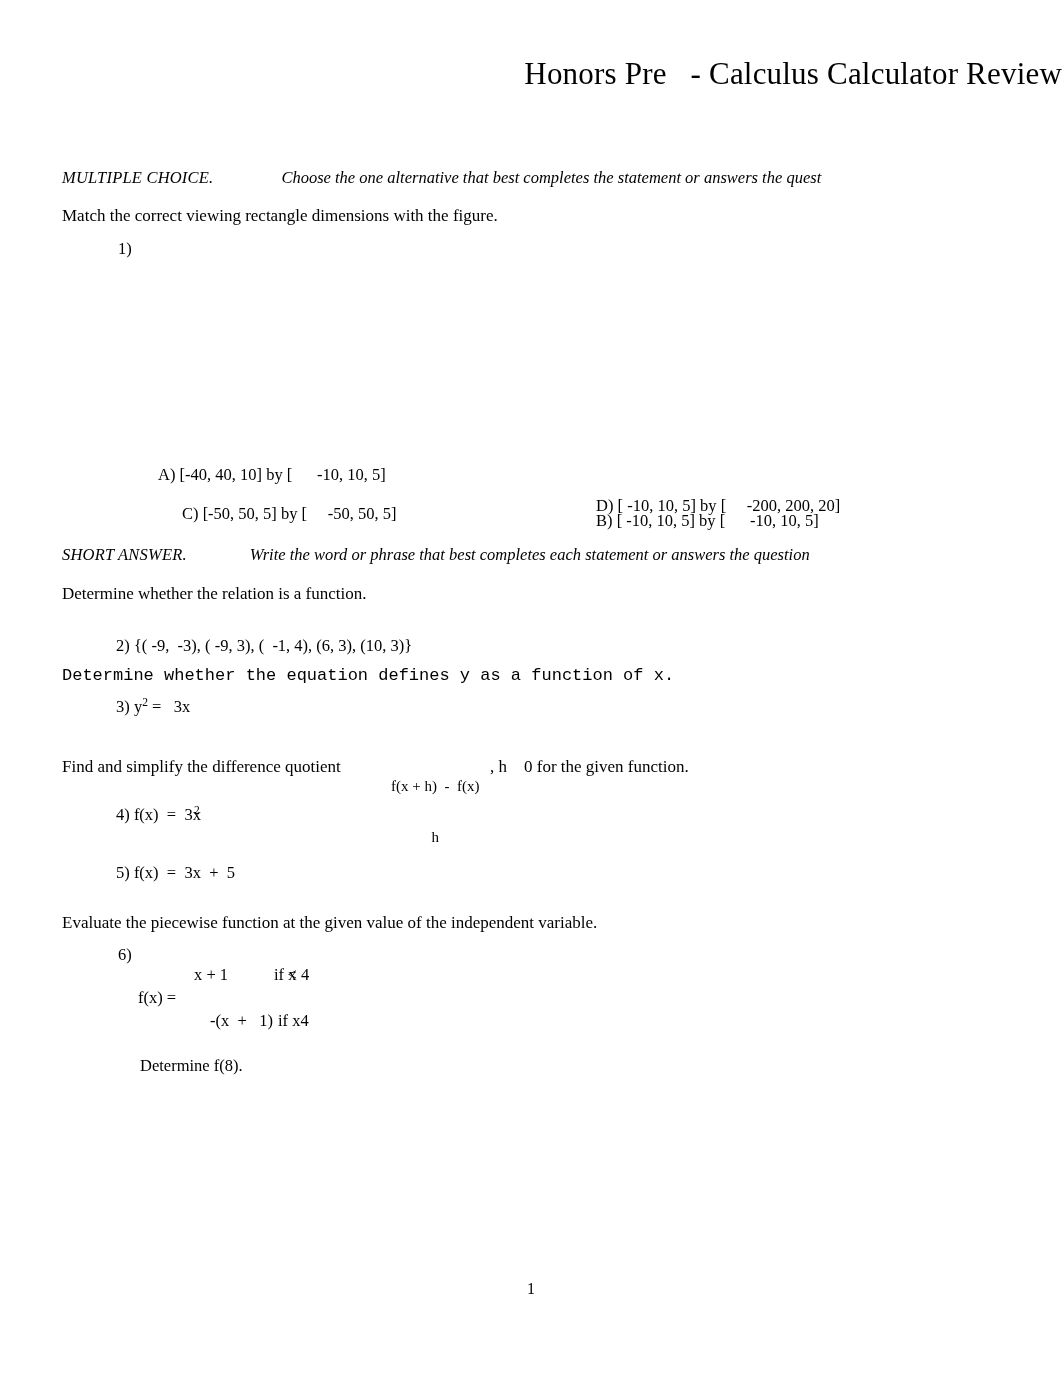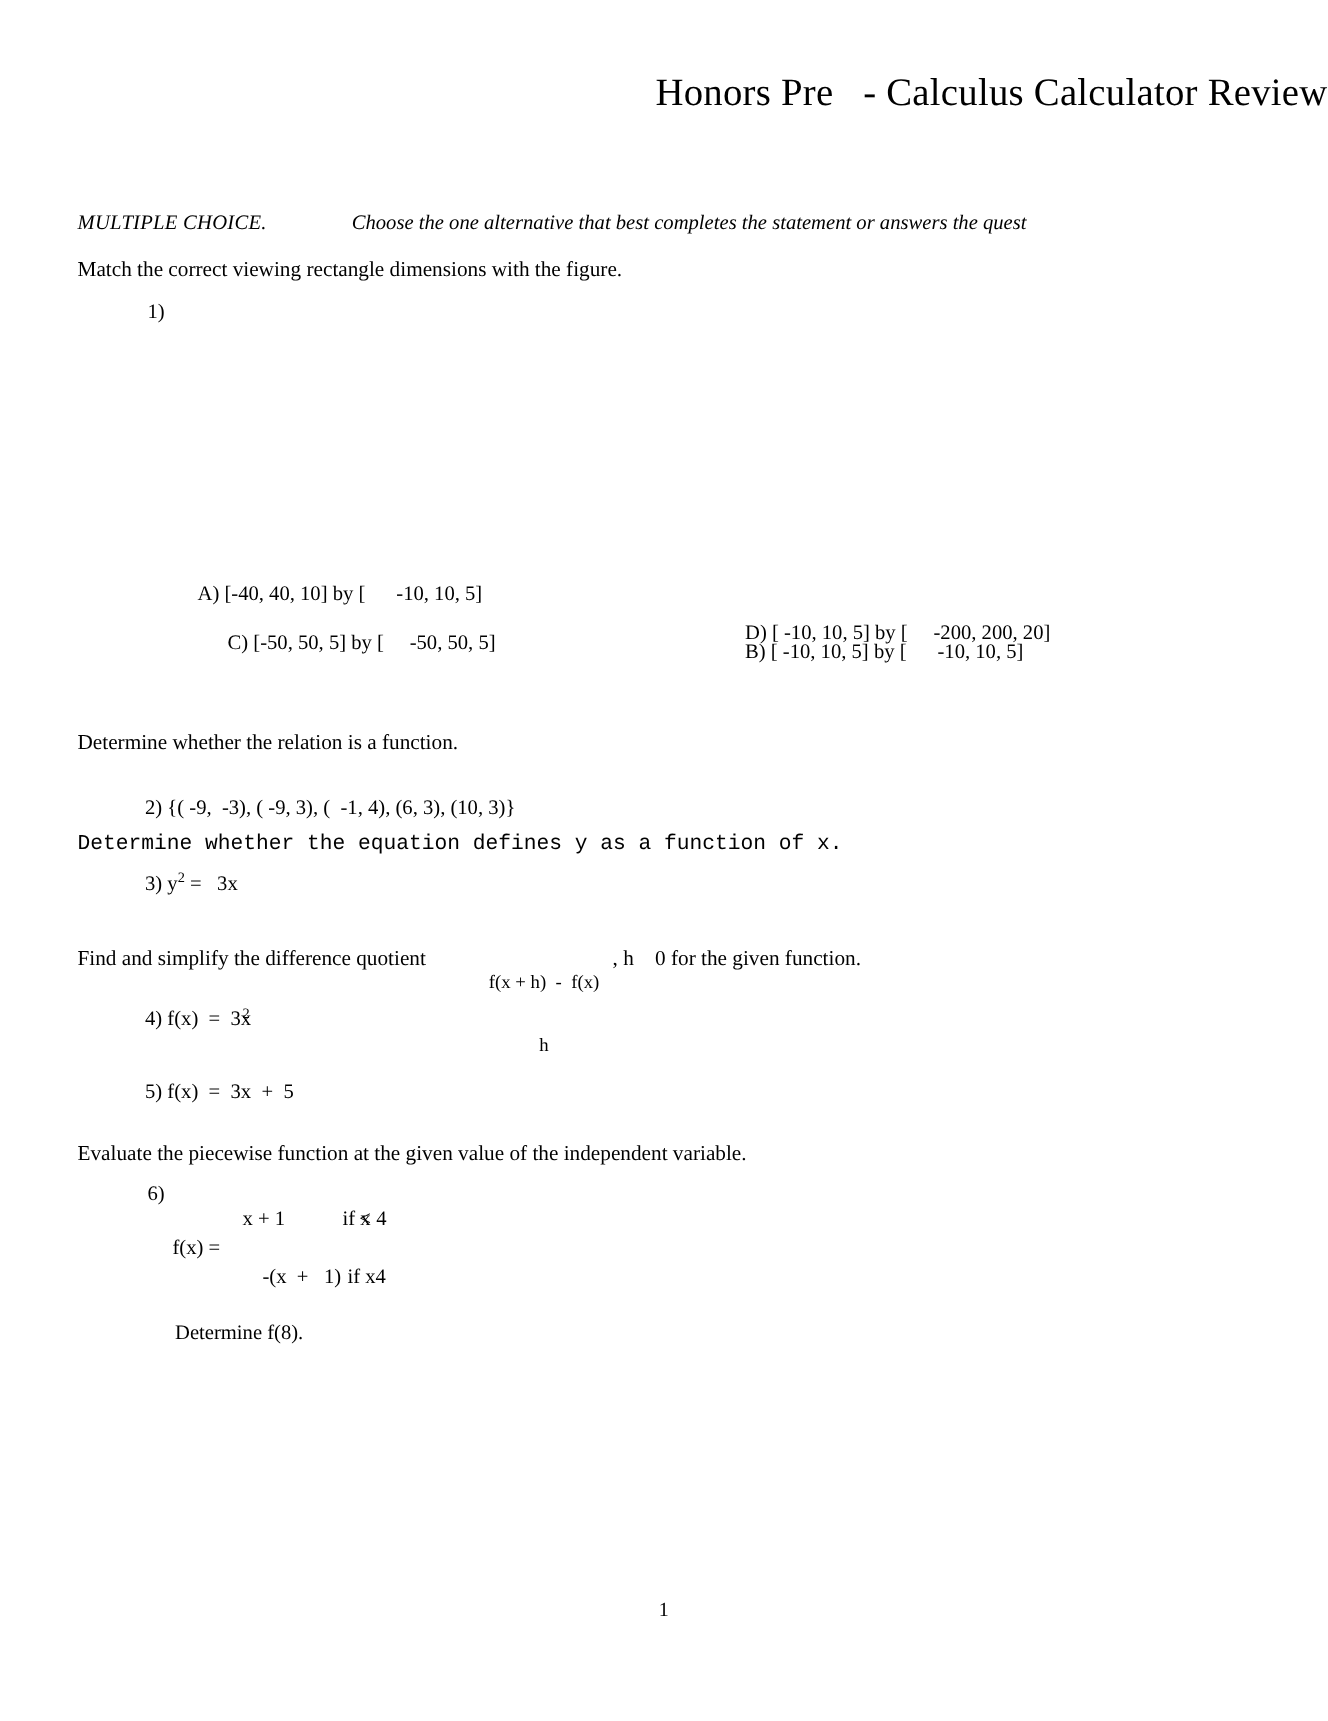--- a/index.html
+++ b/index.html
@@ -135,20 +135,21 @@
   <div class="figure-blank"></div>
 
   <div class="choice" style="left:158px; top:465px;"><span>A)</span><span> [-40, 40, 10] by [      -10, 10, 5]</span></div>
 
   <div class="choice" style="left:596px; top:465px;margin-top:46px;"><span>B)</span><span> [ -10, 10, 5] by [      -10, 10, 5]</span></div>
 
   <div class="choice" style="left:158px; top:504px;margin-left:24px;"><span>C)</span><span> [-50, 50, 5] by [     -50, 50, 5]</span></div>
 
   <div class="choice" style="left:596px; top:496px;"><span>D)</span><span> [ -10, 10, 5] by [     -200, 200, 20]</span></div>
 
+  <div class="section-head" style="left:62px; top:545px;"><span class="instr-label">SHORT ANSWER.</span><span style="display:inline-block;width:63px;"></span><span>Write the word or phrase that best completes each statement or answers the question</span></div>
 
   <div class="instr" style="left:62px; top:584px;">Determine whether the relation is a function.</div>
 
   <div class="qtext" style="left:116px; top:636px;font-family:Liberation Serif, serif;"><span>2)</span><span> </span><span>{( -9,  -3), ( -9, 3), (  -1, 4), (6, 3), (10, 3)}</span></div>
 
   <div class="instr" style="left:62px; top:666px;font-family:Liberation Mono, monospace;">Determine whether the equation defines y as a function of x.</div>
 
   <div class="qtext" style="left:116px; top:697px;"><span>3)</span><span> </span><span>y</span><span class="sup">2</span><span> =   3x</span></div>
 
   <div class="instr" style="left:62px; top:757px;">Find and simplify the difference quotient</div>

